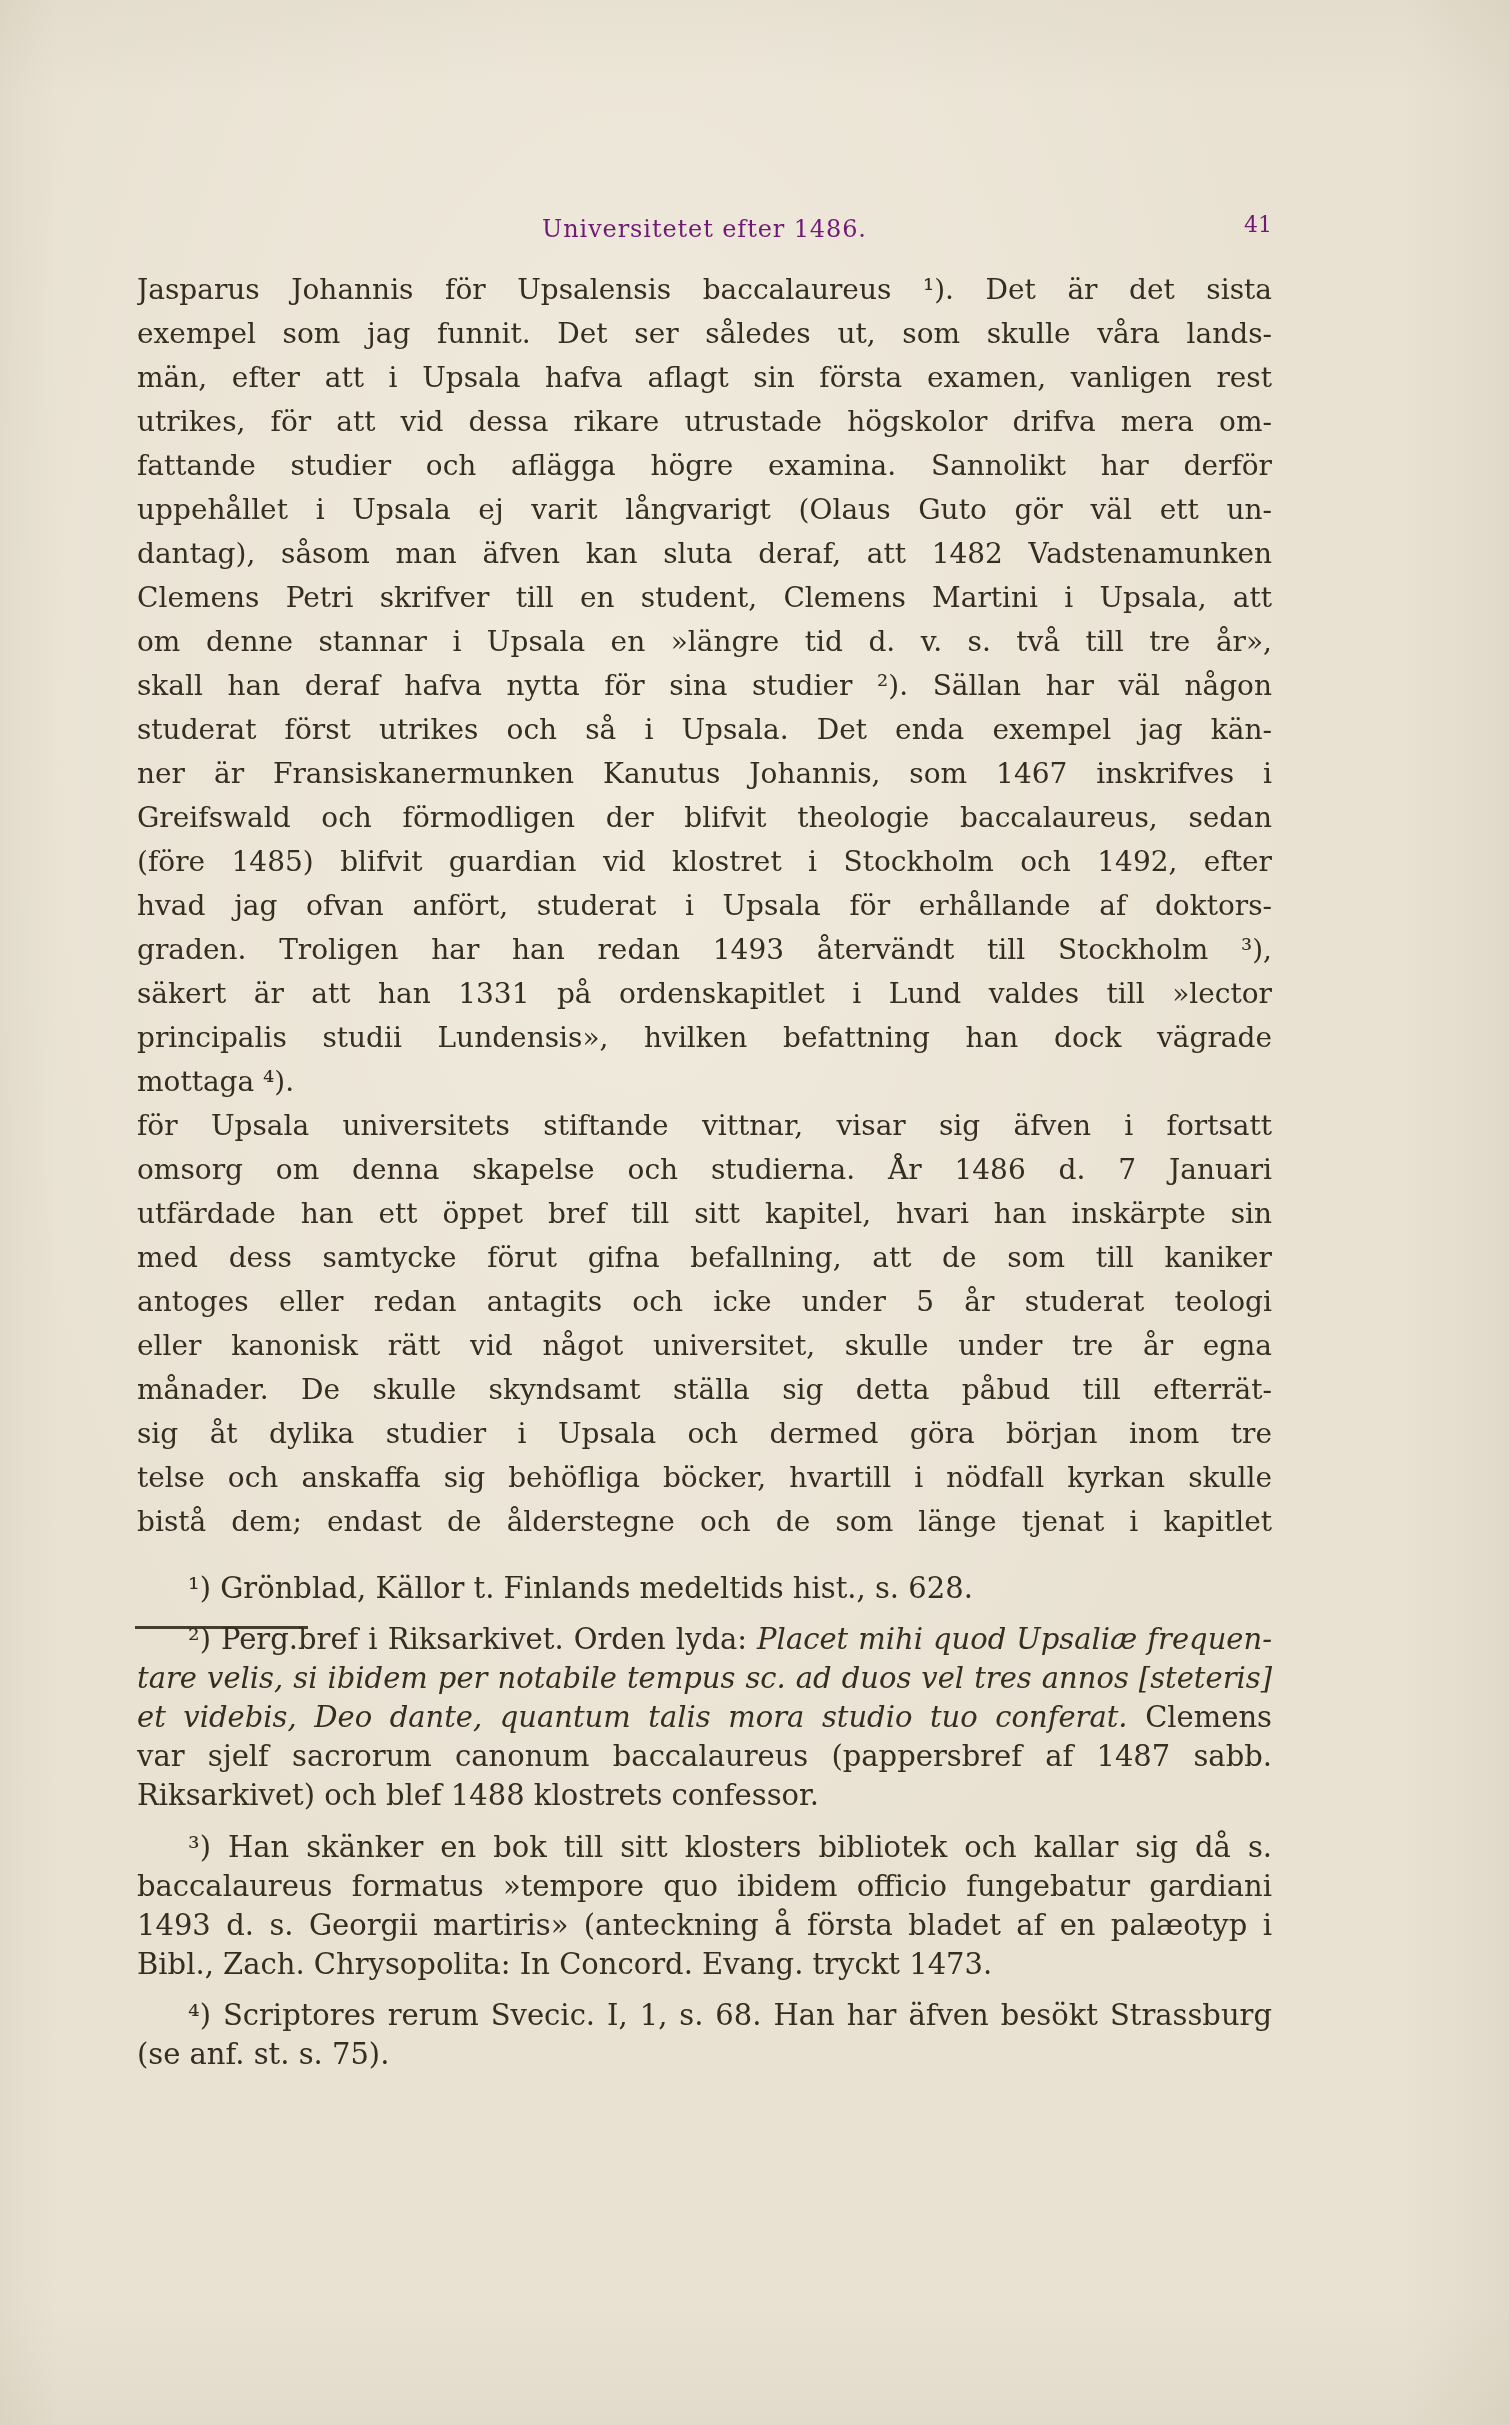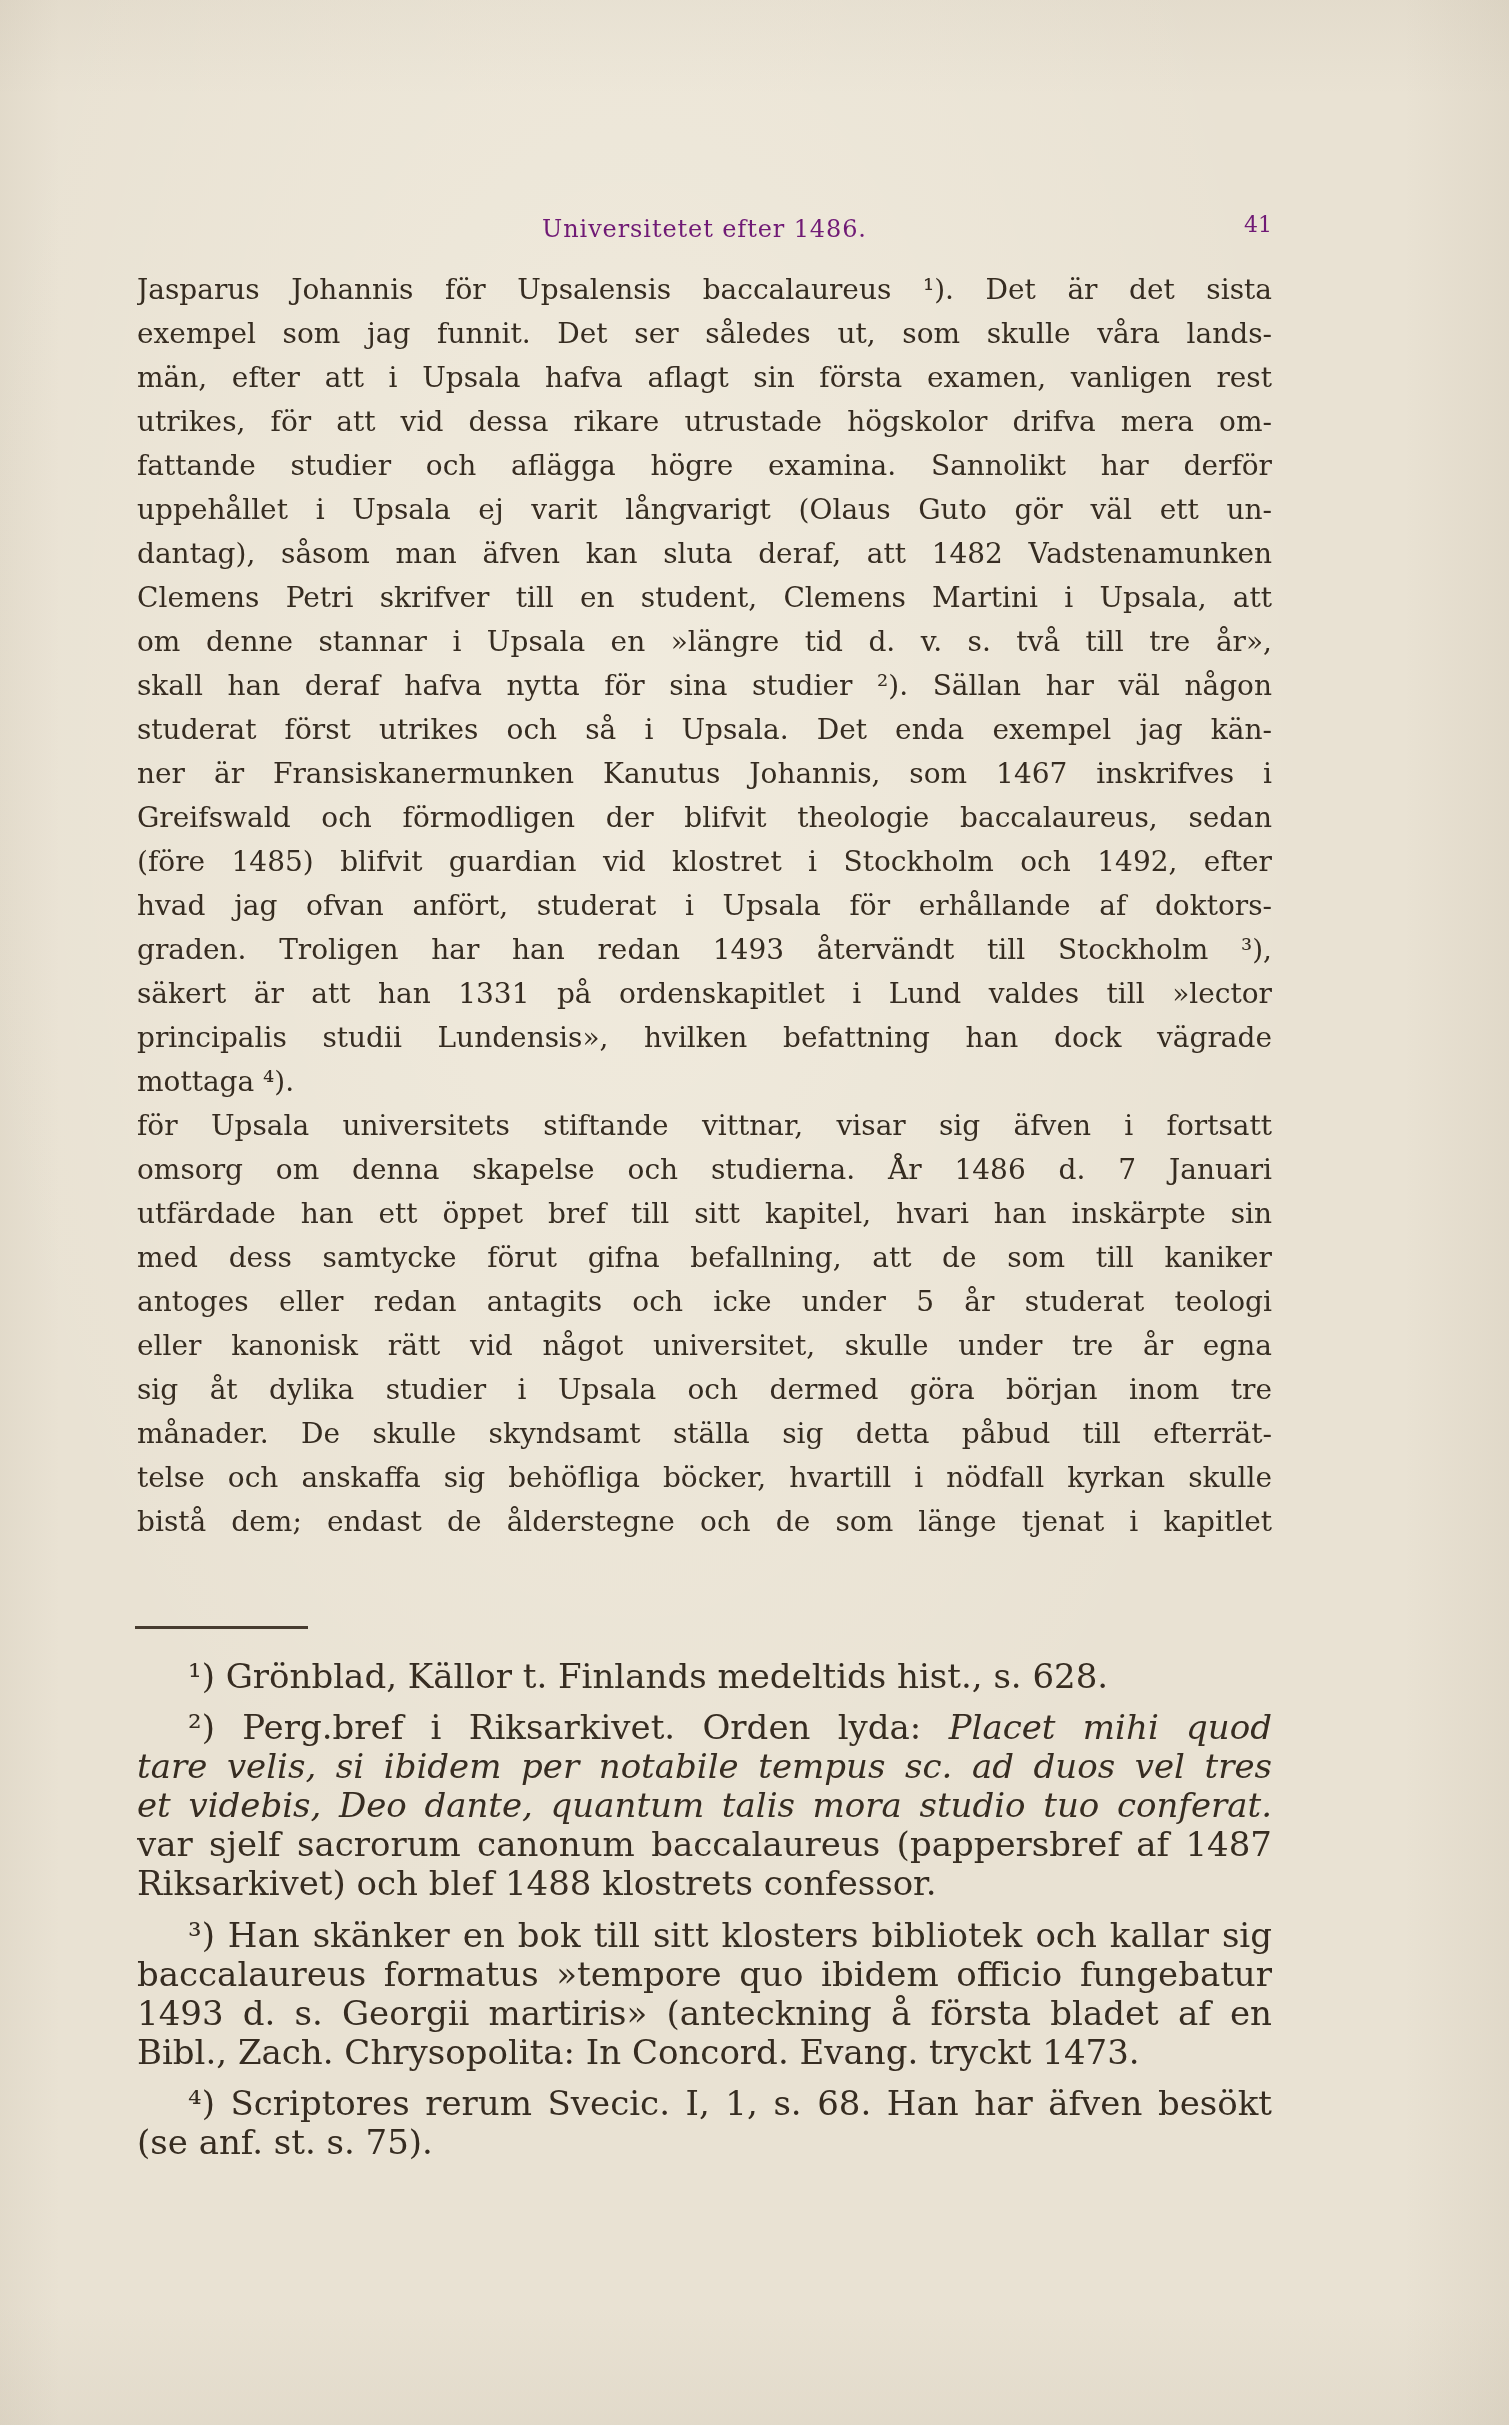--- a/index.html
+++ b/index.html
@@ -50,22 +50,22 @@
     text-align-last: left;
   }
   .fn-rule {
     position: absolute;
     left: 135px; top: 1626px;
     width: 173px; height: 0;
     border-top: 3.5px solid #473c30;
   }
   .fn-block {
     position: absolute;
-    left: 137px; top: 1657px; width: 1135px;
-    font-size: 34px;
+    left: 137px; top: 1569px; width: 1135px;
+    font-size: 29px;
     line-height: 39px;
   }
   .fn { margin-bottom: 12.4px; }
   .fnline {
     height: 39px;
     overflow: hidden;
     text-align: justify;
     text-align-last: justify;
   }
   .fnline.last { text-align-last: left; }
@@ -105,22 +105,22 @@
         <div class="line">principalis studii Lundensis», hvilken befattning han dock vägrade</div>
         <div class="line last">mottaga ⁴).</div>
       </div>
       <div class="para">
         <div class="line">för Upsala universitets stiftande vittnar, visar sig äfven i fortsatt</div>
         <div class="line">omsorg om denna skapelse och studierna.  År 1486 d. 7 Januari</div>
         <div class="line">utfärdade han ett öppet bref till sitt kapitel, hvari han inskärpte sin</div>
         <div class="line">med dess samtycke förut gifna befallning, att de som till kaniker</div>
         <div class="line">antoges eller redan antagits och icke under 5 år studerat teologi</div>
         <div class="line">eller kanonisk rätt vid något universitet, skulle under tre år egna</div>
+        <div class="line">månader.  De skulle skyndsamt ställa sig detta påbud till efterrät-</div>
         <div class="line">sig åt dylika studier i Upsala och dermed göra början inom tre</div>
-        <div class="line">månader.  De skulle skyndsamt ställa sig detta påbud till efterrät-</div>
         <div class="line">telse och anskaffa sig behöfliga böcker, hvartill i nödfall kyrkan skulle</div>
         <div class="line">bistå dem; endast de ålderstegne och de som länge tjenat i kapitlet</div>
       </div>
     </div>
 
   <div class="fn-rule"></div>
 
   <div class="fn-block">
       <div class="fn">
         <div class="fnline last" style="text-indent: 51px;"><span>¹) Grönblad, Källor t. Finlands medeltids hist., s. 628.</span></div>

